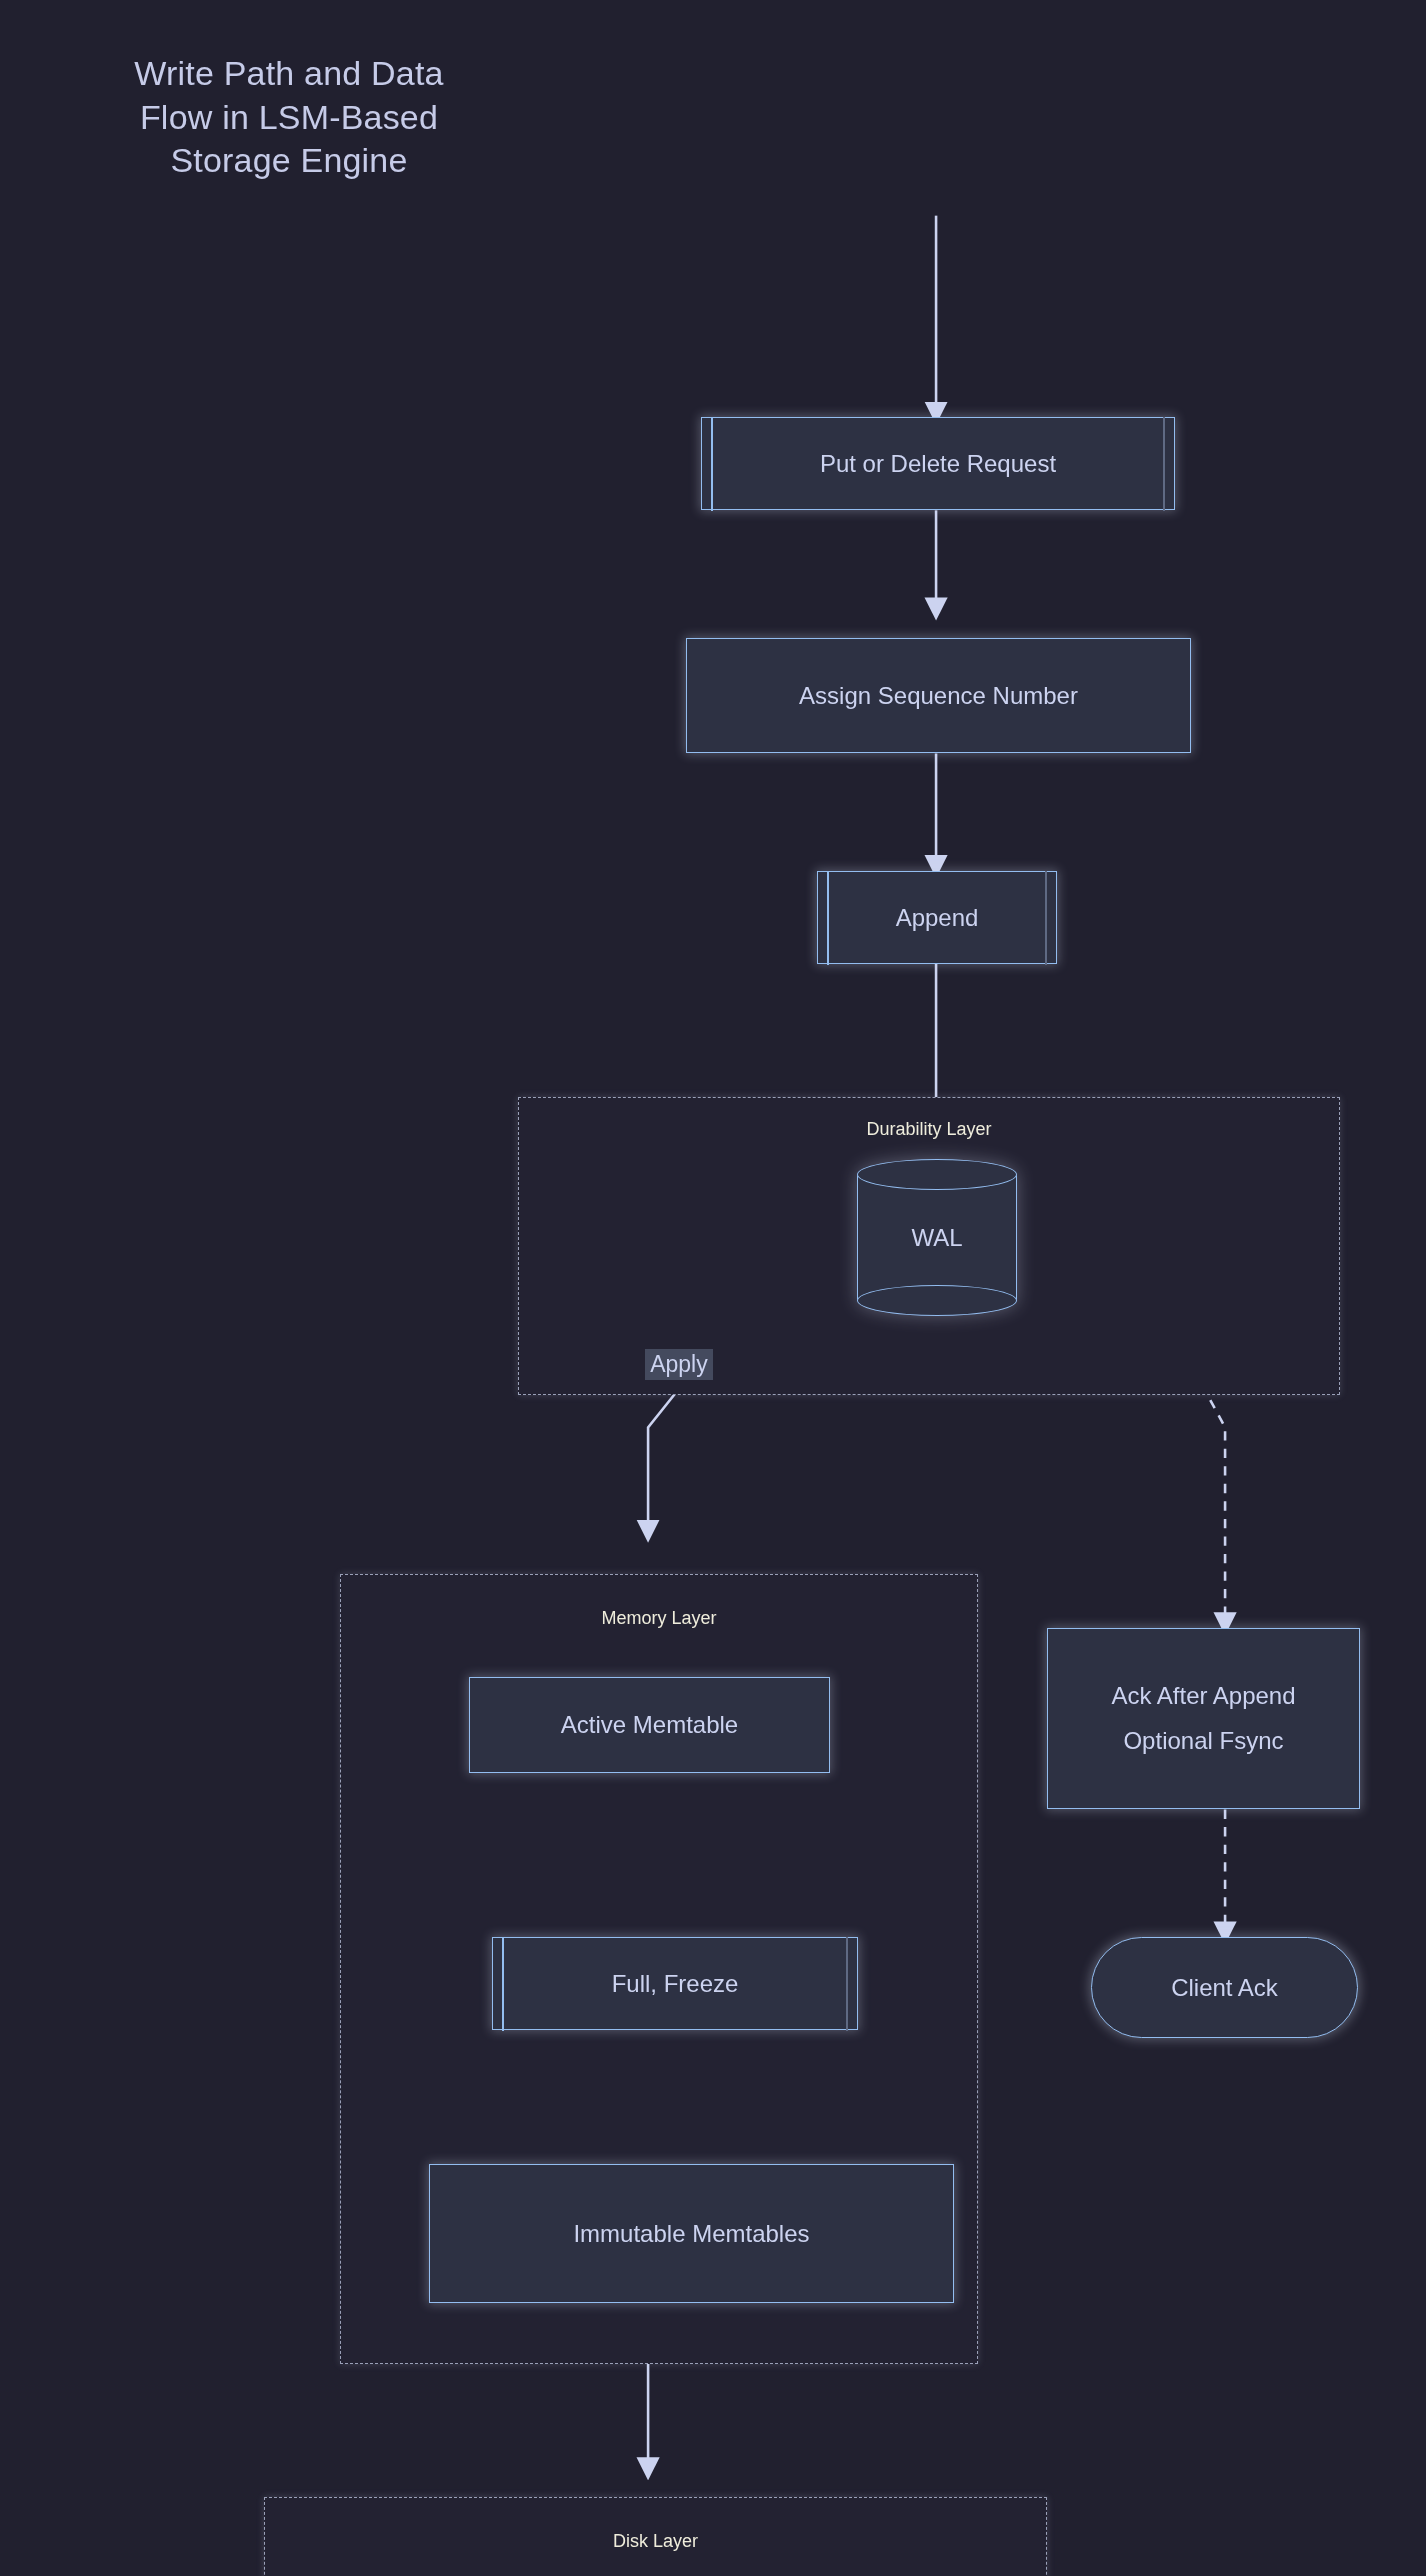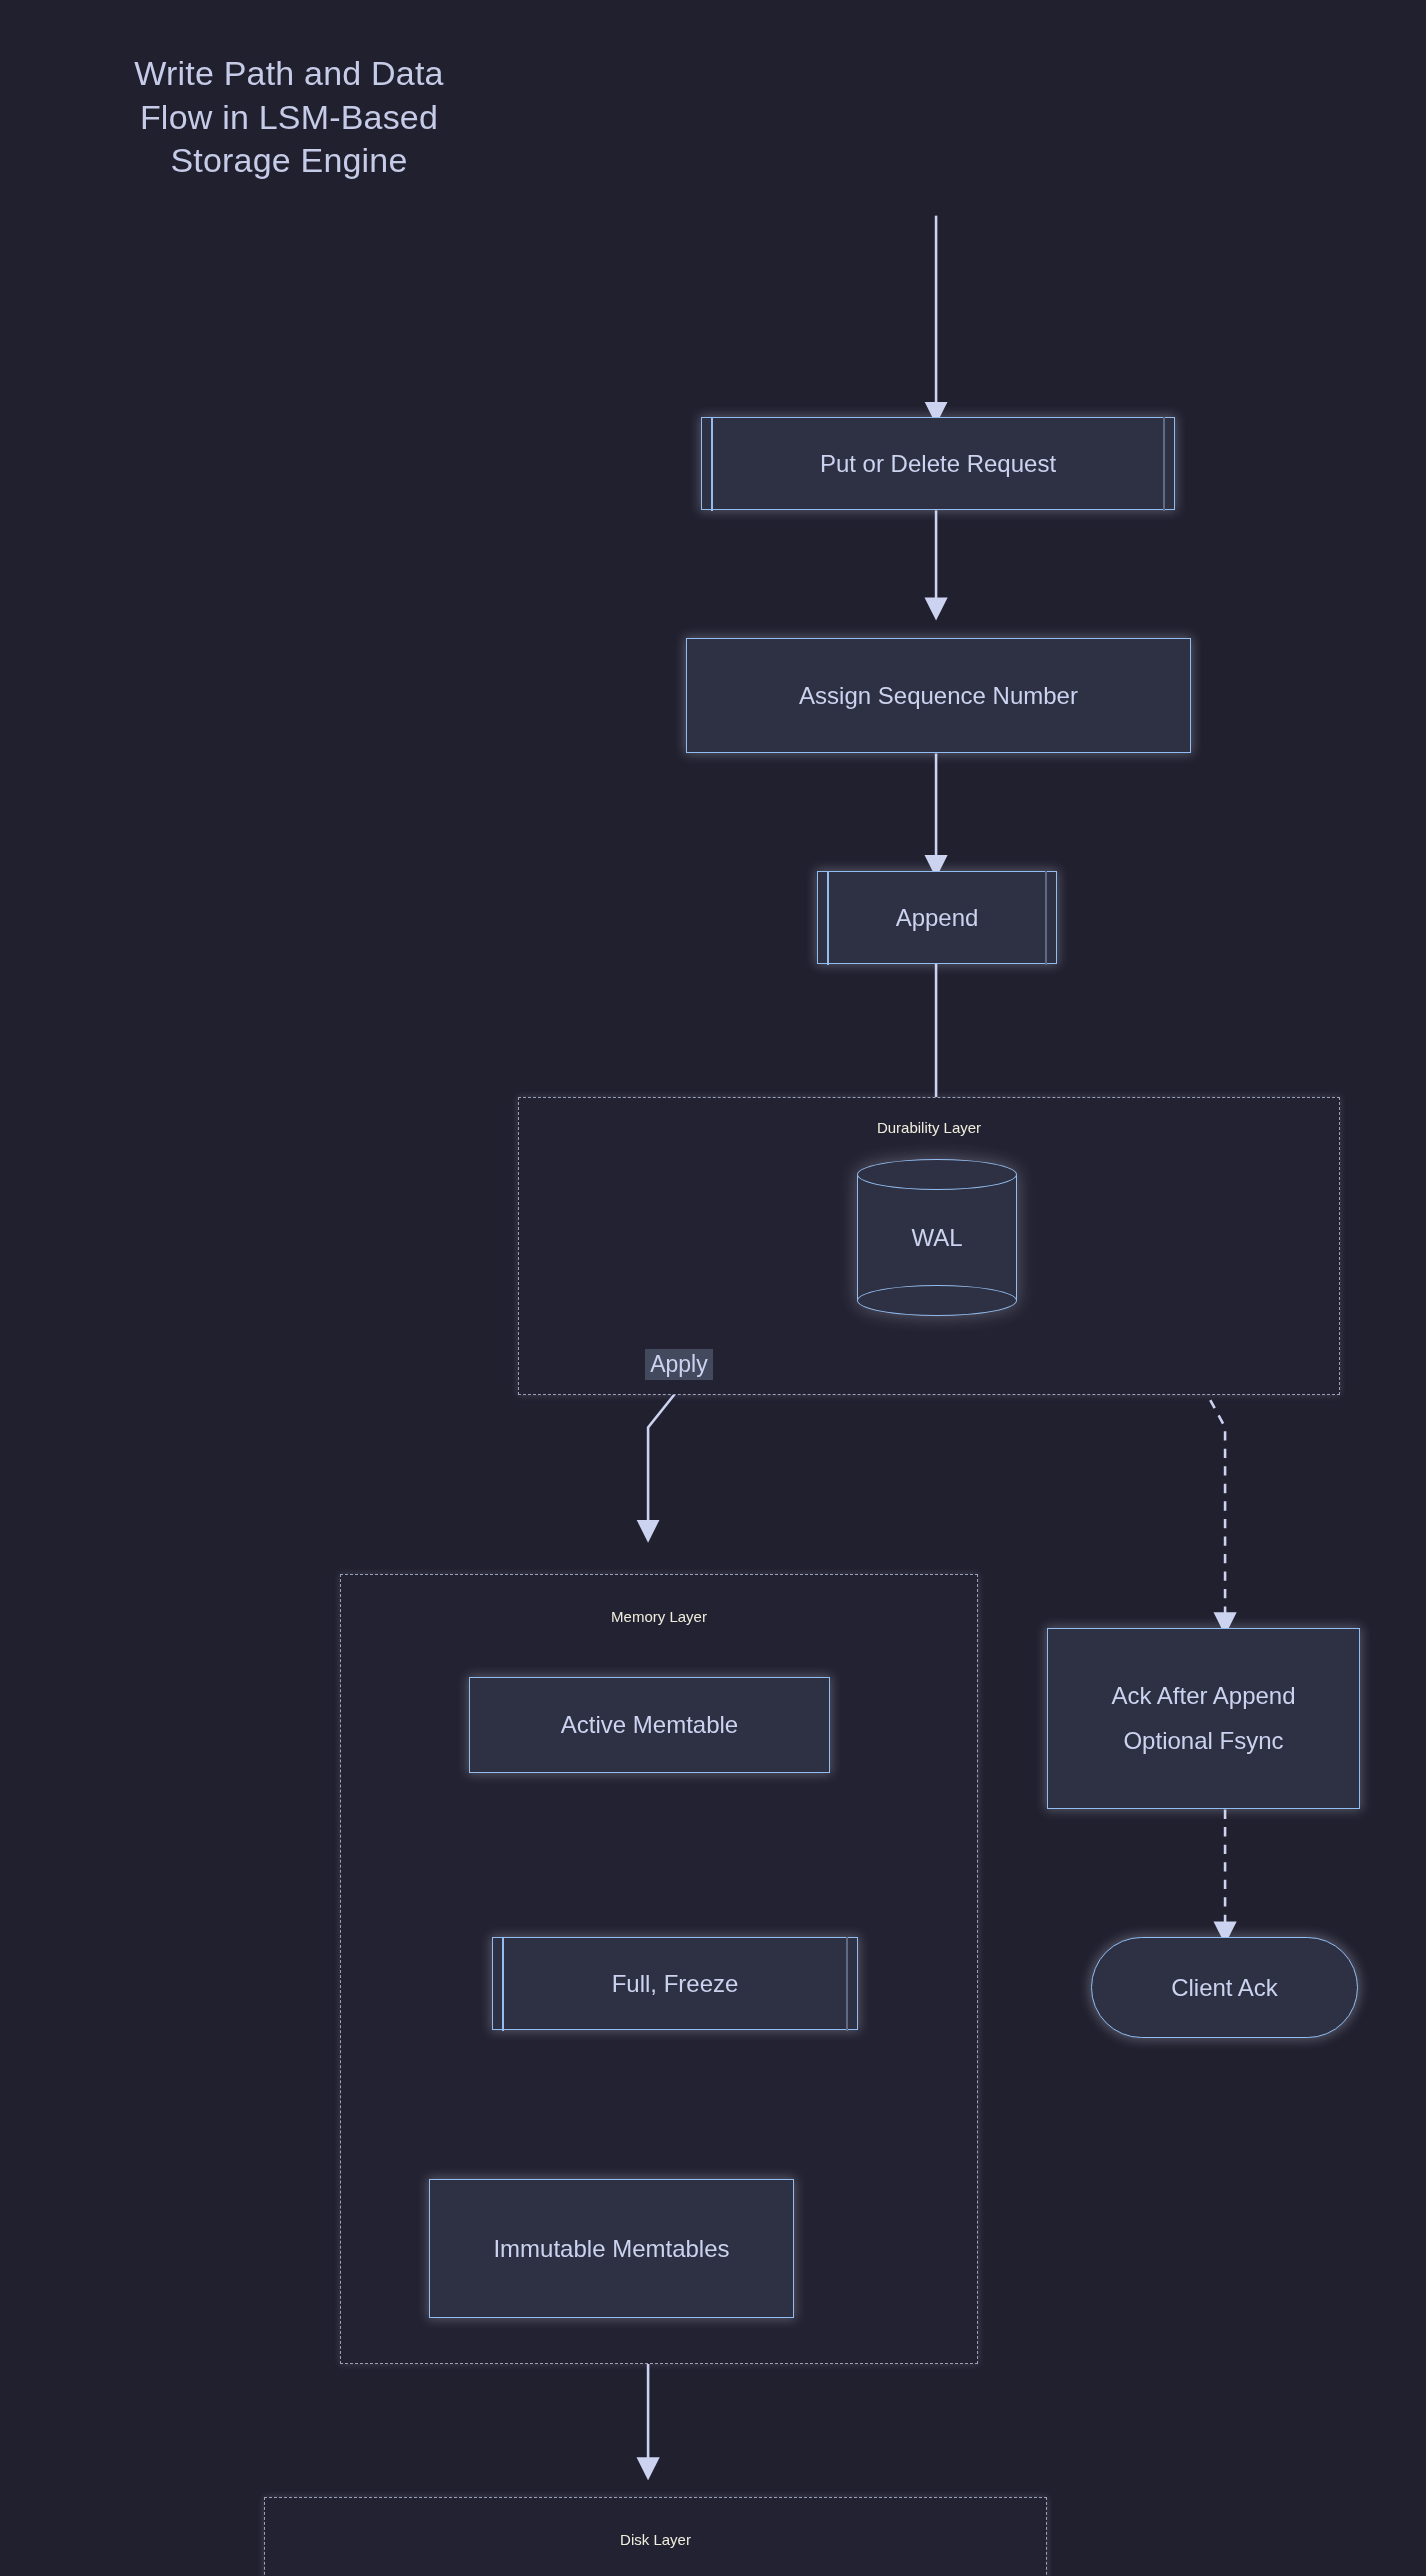--- a/index.html
+++ b/index.html
@@ -43,21 +43,21 @@
     border: 1.5px dashed #9aa0b8;
     box-sizing: border-box;
     box-shadow: 0 0 7.2px rgba(180,190,220,0.22);
   }
   .subgraph-title {
     position: absolute;
     left: 0;
     width: 100%;
     text-align: center;
     color: #efeddc;
-    font-size: 15px;
+    font-size: 18px;
     line-height: 1;
     white-space: nowrap;
   }
 
   
   .node {
     position: absolute;
     box-sizing: border-box;
     background: #2d3143;
     border: 1.5px solid #93bdf0;
@@ -217,21 +217,21 @@
   <div class="edge-label" style="left:628px; top:1349px;">Apply</div>
 
   <div class="node" style="left:469px; top:1677px; width:361px; height:96px;">
     <span class="node-label">Active Memtable</span>
   </div>
 
   <div class="node subroutine" style="left:492px; top:1937px; width:366px; height:93px;">
     <span class="node-label">Full, Freeze</span>
   </div>
 
-  <div class="node" style="left:429px; top:2164px; width:365px; height:139px;margin-top:15px;">
+  <div class="node" style="left:429px; top:2164px; width:525px; height:139px;">
     <span class="node-label">Immutable Memtables</span>
   </div>
 
   <div class="node" style="left:1047px; top:1628px; width:313px; height:181px;">
     <span class="node-label">
       <span>Ack After Append</span>
       <span class="l2">Optional Fsync</span>
     </span>
   </div>
 

